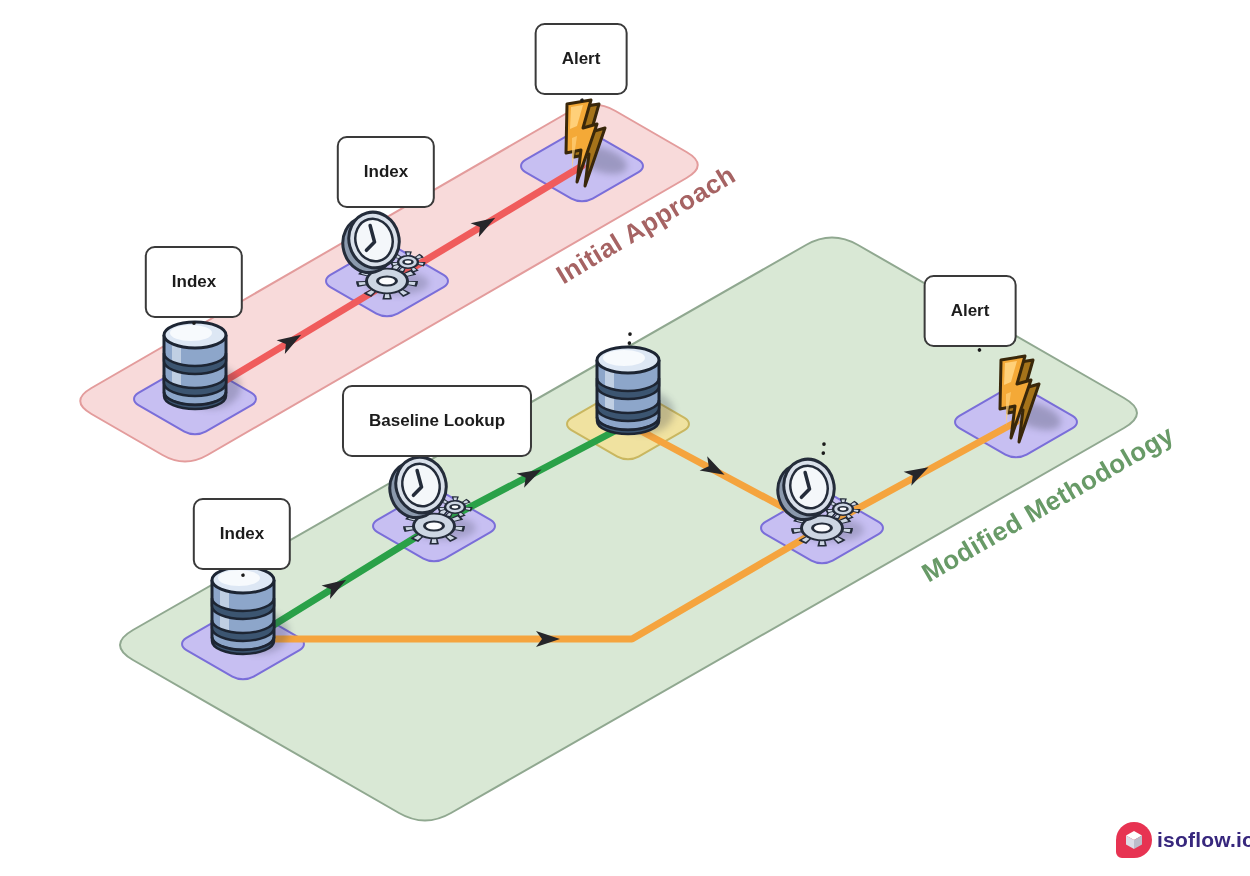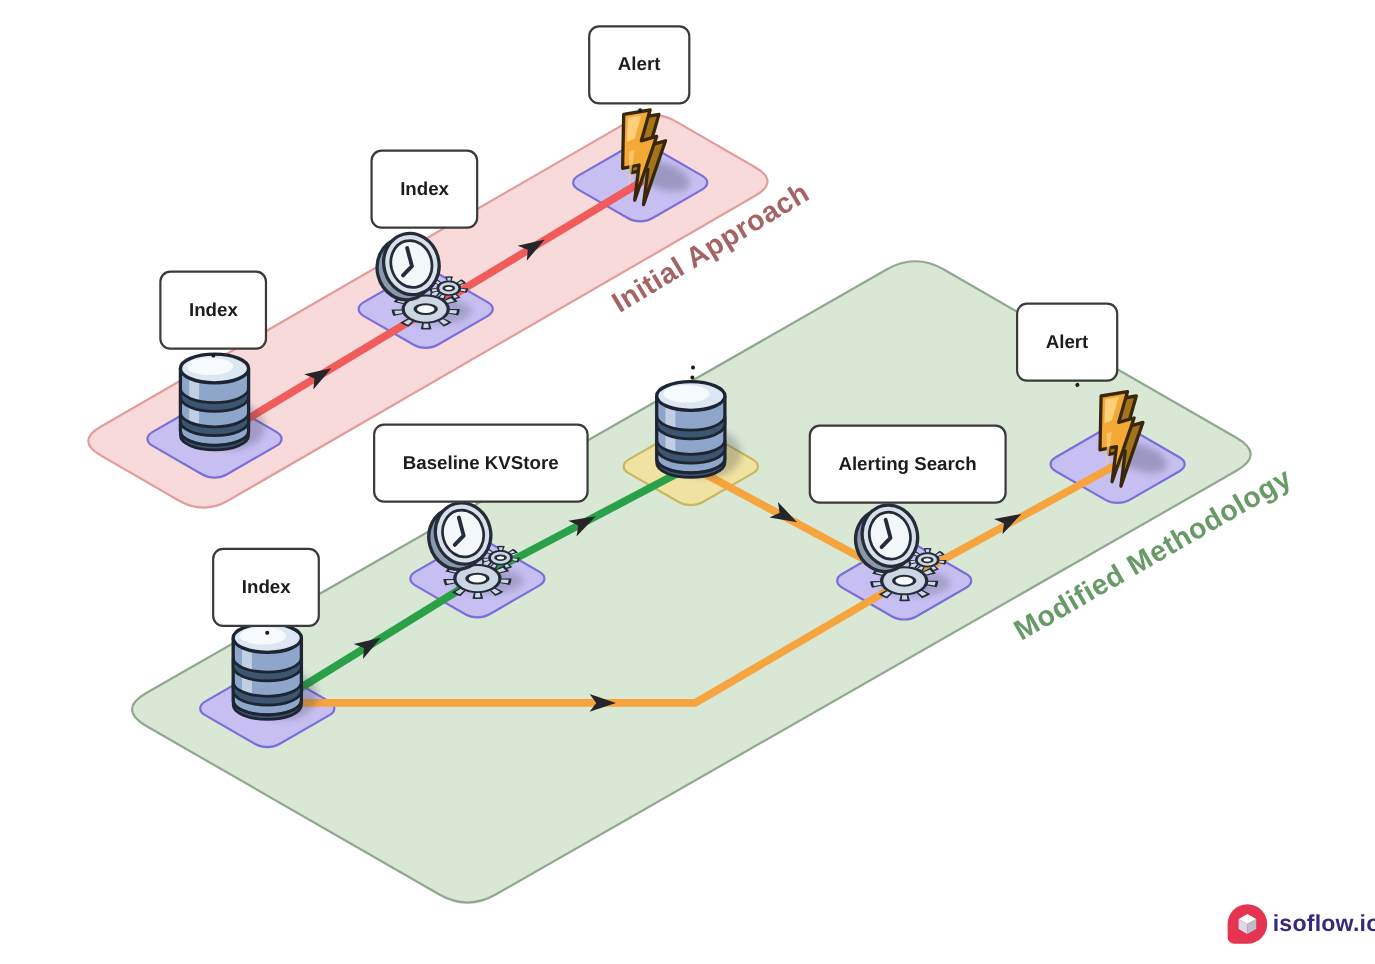--- a/index.html
+++ b/index.html
@@ -150,22 +150,21 @@
     <line class="dots" x1="437" y1="444" x2="436" y2="459"></line>
     <line class="dots" x1="630" y1="334" x2="629" y2="349"></line>
     <line class="dots" x1="824" y1="444" x2="823" y2="457"></line>
     <line class="dots" x1="969" y1="335" x2="983" y2="355"></line>
   </svg>
 
   <div class="node-label" style="left:194px;top:282px;">Index</div>
   <div class="node-label" style="left:386px;top:172px;">Index</div>
   <div class="node-label" style="left:581px;top:59px;">Alert</div>
   <div class="node-label" style="left:242px;top:534px;">Index</div>
-  <div class="node-label" style="left:437px;top:421px;">Baseline KVStore</div>
-  <div class="node-label" style="left:825px;top:422px;">Alerting Search</div>
+  <div class="node-label" style="left:437px;top:421px;">Baseline Lookup</div>
   <div class="node-label" style="left:970px;top:311px;">Alert</div>
 
   <div class="zone-caption caption-initial">Initial Approach</div>
   <div class="zone-caption caption-modified">Modified Methodology</div>
 
   <div id="logo">
     <div class="blob">
       <svg width="20" height="20" viewBox="-10 -10 20 20">
         <polygon points="0,-9 8,-4.5 0,0 -8,-4.5" fill="#ffffff"></polygon>
         <polygon points="-8,-4.5 0,0 0,9 -8,4.5" fill="#dcdce6"></polygon>

